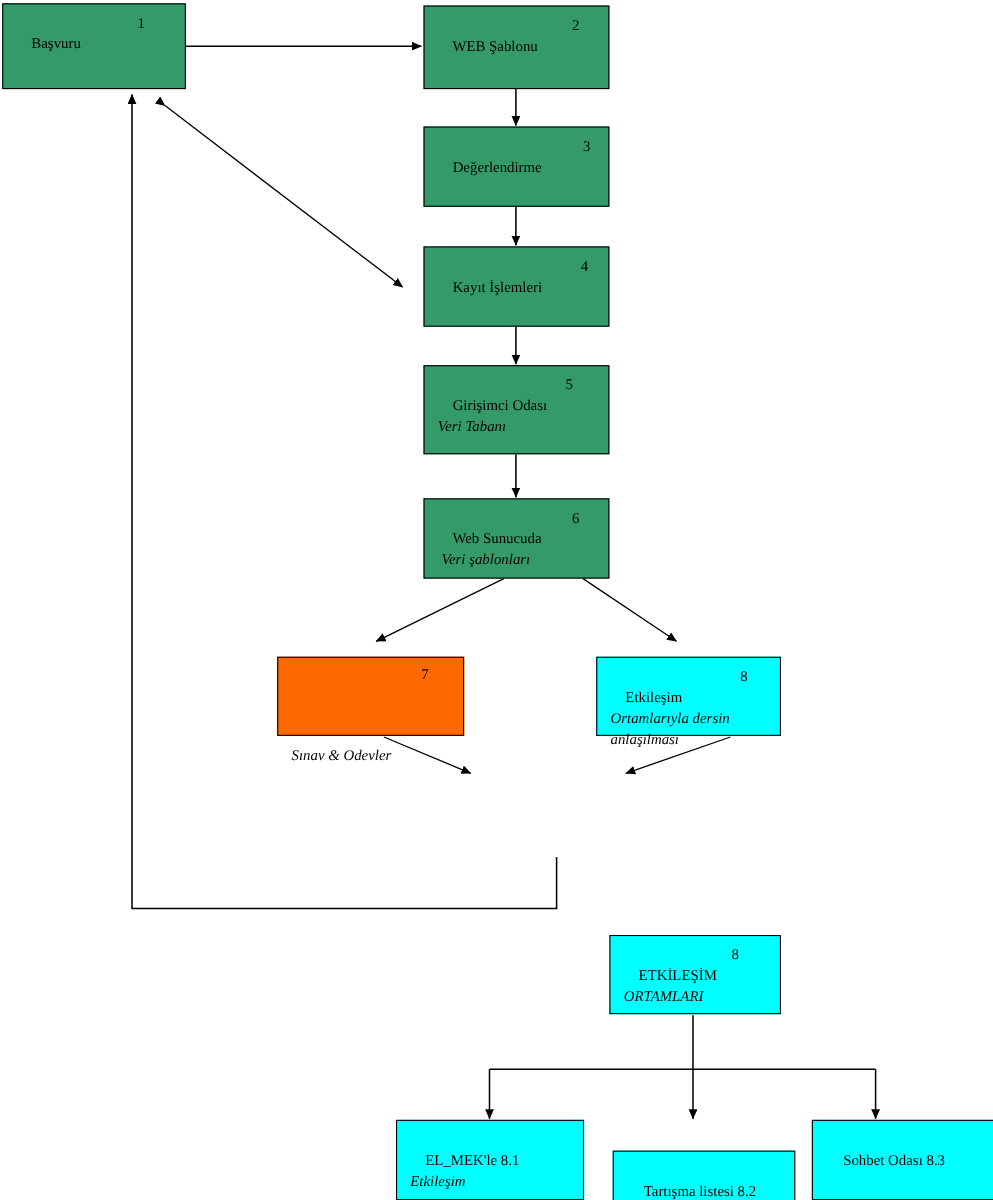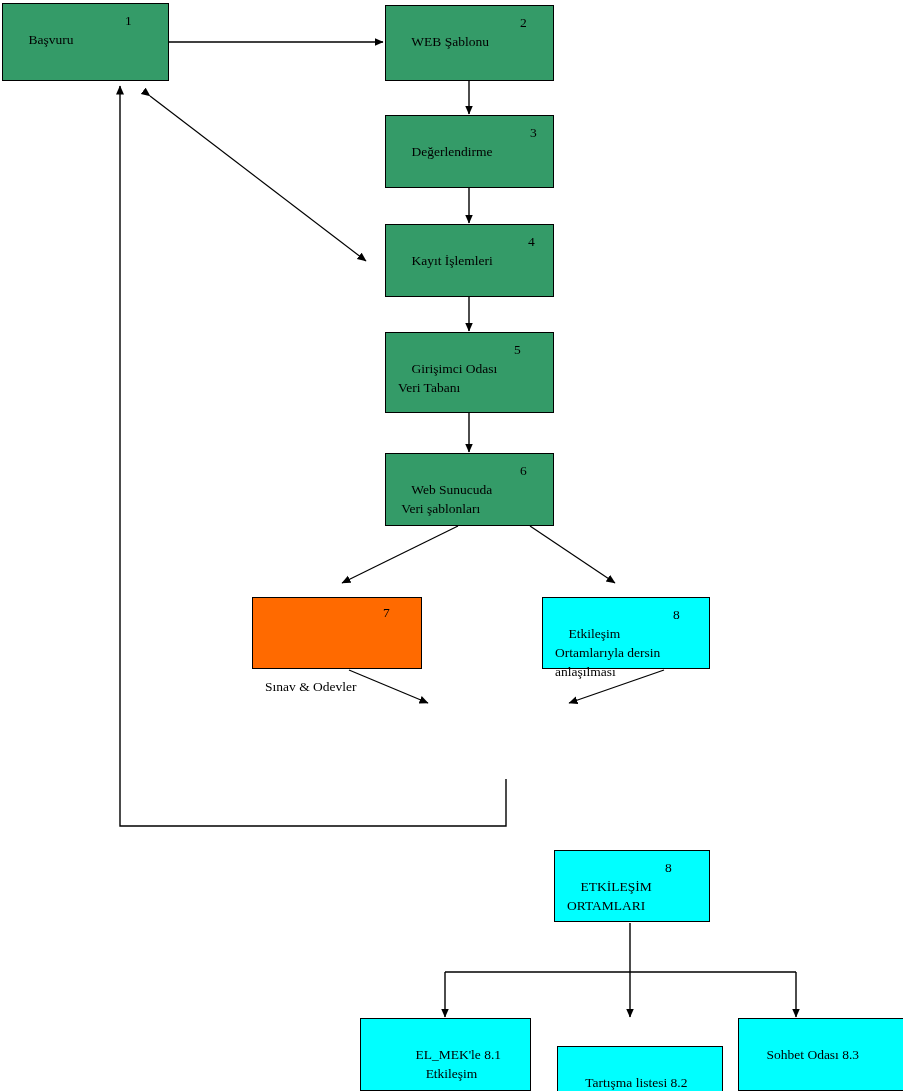--- a/index.html
+++ b/index.html
@@ -7,21 +7,21 @@
   body{font-family:"Liberation Serif","DejaVu Serif",serif;}
   #canvas{position:relative;width:903px;height:1091px;background:#ffffff;overflow:hidden;}
   .node{position:absolute;box-sizing:border-box;border:1px solid #000000;
         padding:7px 0 0 12px;line-height:1.42;font-size:13.5px;color:#000000;
         white-space:pre;}
   .green{background:#349b68;}
   .orange{background:#ff6a00;}
   .cyan{background:#00ffff;}
   .node .num{position:absolute;}
   svg.edges{position:absolute;left:0;top:0;width:903px;height:1091px;overflow:visible;}
-  .lbl2{display:block;}
+  .lbl2{display:block;font-style:italic;}
 </style>
 </head>
 <body>
 
 <div id="canvas">
 
   <svg class="edges" viewBox="0 0 903 1091" xmlns="http://www.w3.org/2000/svg">
     <defs>
       <marker id="ah" markerWidth="10" markerHeight="10" refX="8.5" refY="4" orient="auto" markerUnits="userSpaceOnUse">
         <path d="M0,0 L9,4 L0,8 z" fill="#000000"></path>
@@ -91,21 +91,21 @@
   <div class="node cyan" style="left:542px;top:597px;width:168px;height:72px;">
     <span>Etkileşim</span><span class="num" style="left:130px;top:7px;">8</span><span class="lbl2">Ortamlarıyla dersin
 anlaşılması</span>
   </div>
 
 
   <div class="node cyan" style="left:554px;top:850px;width:156px;height:72px;">
     <span>ETKİLEŞİM</span><span class="num" style="left:110px;top:7px;">8</span><span class="lbl2">ORTAMLARI</span>
   </div>
 
-  <div class="node cyan" style="left:360px;top:1018px;width:171px;height:73px;text-align:center;">
+  <div class="node cyan" style="left:360px;top:1018px;width:171px;height:73px;">
     <span>EL_MEK'le 8.1</span><span class="lbl2">Etkileşim</span>
   </div>
 
   <div class="node cyan" style="left:557px;top:1018px;width:166px;height:73px;padding-left:14px;margin-top:28px;">
     <span>Tartışma listesi 8.2</span>
   </div>
 
   <div class="node cyan" style="left:738px;top:1018px;width:167px;height:73px;padding-left:14px;">
     <span>Sohbet Odası 8.3</span>
   </div>

